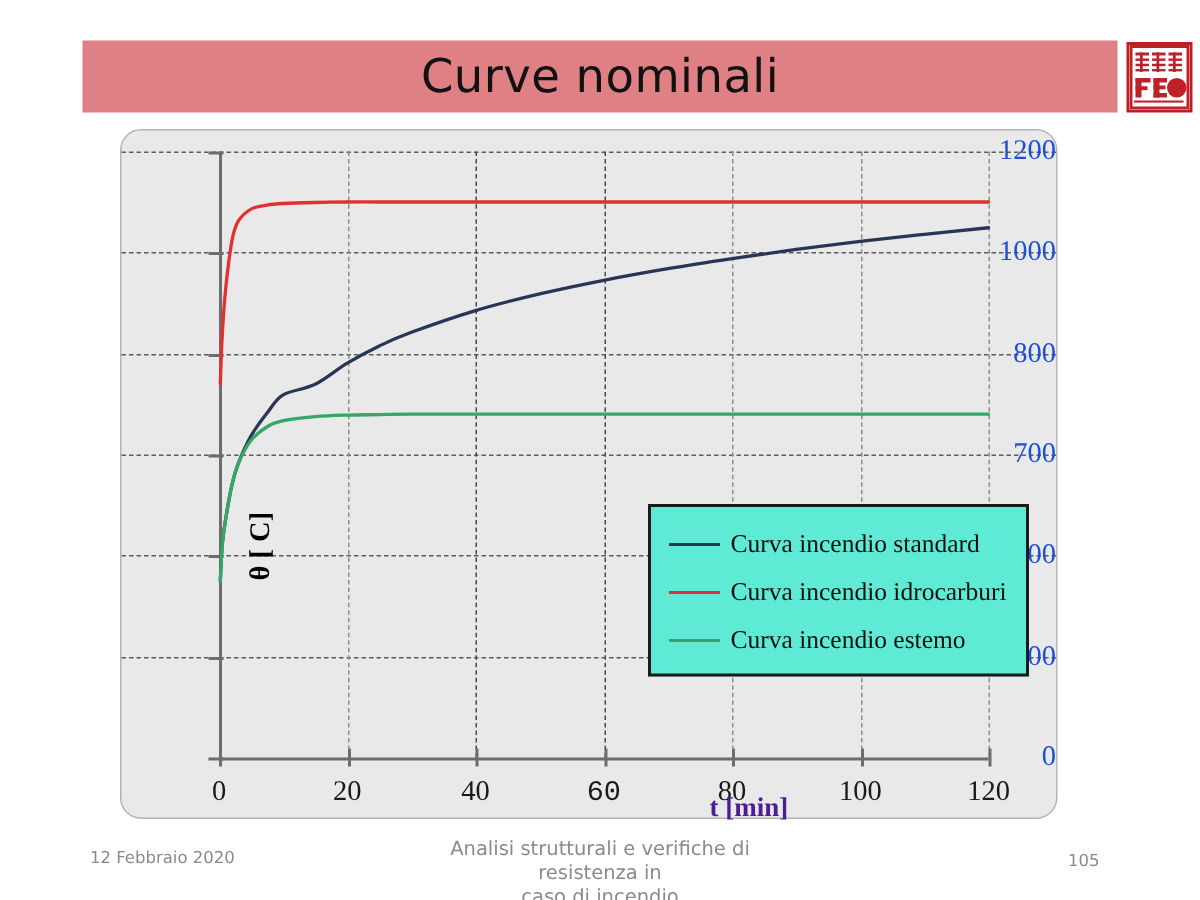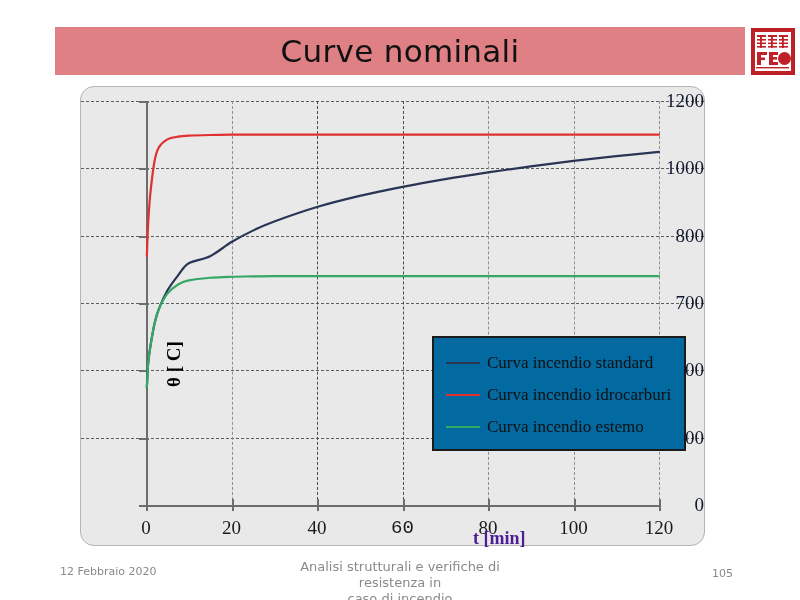--- a/index.html
+++ b/index.html
@@ -117,21 +117,21 @@
     border-left: 2px solid #6d6d6d;
   }
 
   .ylabel-tick {
     position: absolute;
     right: 0;
     width: 52px;
     text-align: right;
     font-family: "Liberation Serif", serif;
     font-size: 19px;
-    color: #0f172a;
+    color: #1d4ed8;
     transform: translateY(-50%);
   }
   .xlabel-tick {
     position: absolute;
     top: 430px;
     width: 60px;
     text-align: center;
     font-family: "Liberation Serif", serif;
     font-size: 19px;
     color: #1a1a1a;
@@ -161,21 +161,21 @@
     white-space: nowrap;
   }
 
   
   #legend {
     position: absolute;
     left: 351px;
     top: 249px;
     width: 254px;
     height: 115px;
-    background: #0369a1;
+    background: #5eead4;
     border: 2px solid #1b1b1b;
     box-sizing: border-box;
     padding: 9px 0 0 0;
   }
   .legend-row {
     display: flex;
     align-items: center;
     height: 32px;
     padding-left: 12px;
   }

